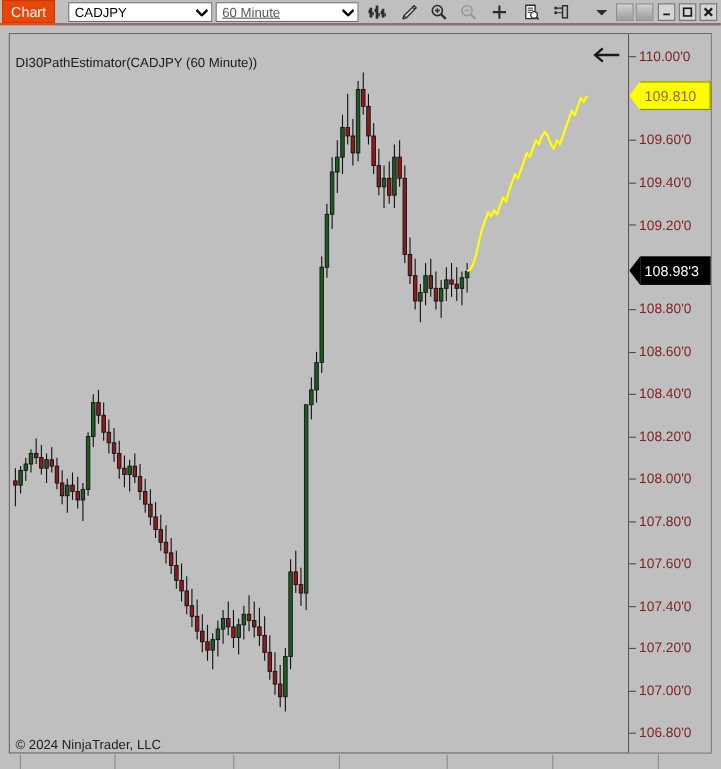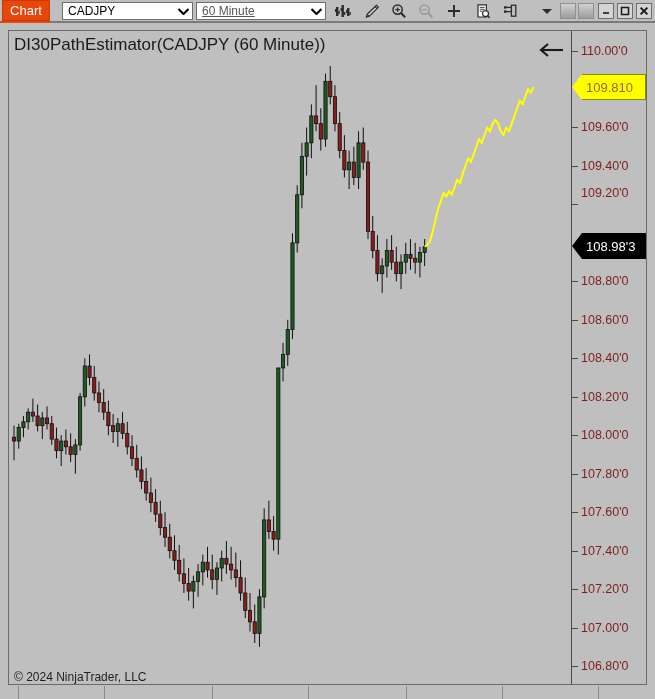--- a/index.html
+++ b/index.html
@@ -47,21 +47,21 @@
   .chart-frame{
     position:absolute;left:8px;top:30px;width:639px;height:655px;
     border:1px solid #6b6b6b;box-sizing:border-box;background:#bfbfbf;
   }
   .plot{
     position:absolute;left:9px;top:31px;width:563px;height:653px;
     overflow:hidden;
   }
   .plot-right-border{position:absolute;left:571px;top:31px;width:1px;height:653px;background:#4a4a4a;}
   .chart-title{
-    position:absolute;left:14px;top:35px;font-size:17px;color:#1a1a1a;white-space:nowrap;
+    position:absolute;left:14px;top:50px;font-size:12px;color:#1a1a1a;white-space:nowrap;
   }
   .back-arrow{position:absolute;left:538px;top:40px;width:28px;height:20px;}
 
   
   .price-axis{position:absolute;left:572px;top:31px;width:74px;height:653px;background:#bfbfbf;}
   .ptick{position:absolute;left:0px;width:6px;height:1px;background:#4a4a4a;}
   .plabel{position:absolute;left:9px;font-size:12.5px;color:#7f1d1d;white-space:nowrap;transform:translateY(-50%);}
 
   .pmark{position:absolute;left:0px;height:26px;display:flex;align-items:center;}
   .pmark .tab{width:10px;height:26px;}
@@ -395,21 +395,21 @@
   </div>
 
   <div class="price-axis" id="price-axis">
       <div class="ptick" style="top: 19.5256px;"></div>
       <div class="plabel" style="top: 19.5256px;">110.00'0</div>
       <div class="ptick" style="top: 96.4736px;"></div>
       <div class="plabel" style="top: 96.4736px; text-align: center;">109.60'0</div>
       <div class="ptick" style="top: 134.948px;"></div>
       <div class="plabel" style="top: 134.948px;">109.40'0</div>
       <div class="ptick" style="top: 173.422px;"></div>
-      <div class="plabel" style="top: 162px;">109.20'0</div>
+      <div class="plabel" style="top: 174px;">109.20'0</div>
       <div class="ptick" style="top: 250.37px;"></div>
       <div class="plabel" style="top: 250.37px;">108.80'0</div>
       <div class="ptick" style="top: 288.844px;"></div>
       <div class="plabel" style="top: 288.844px;">108.60'0</div>
       <div class="ptick" style="top: 327.318px;"></div>
       <div class="plabel" style="top: 327.318px;">108.40'0</div>
       <div class="ptick" style="top: 365.792px;"></div>
       <div class="plabel" style="top: 365.792px;">108.20'0</div>
       <div class="ptick" style="top: 404.266px;"></div>
       <div class="plabel" style="top: 404.266px;">108.00'0</div>

